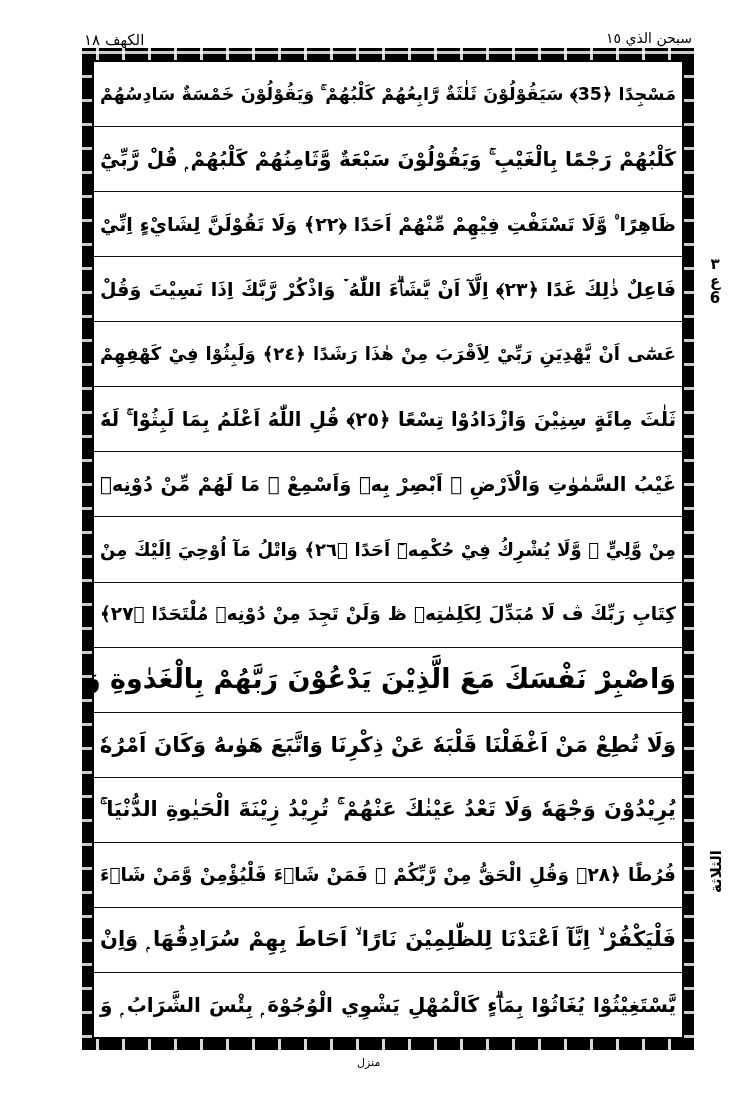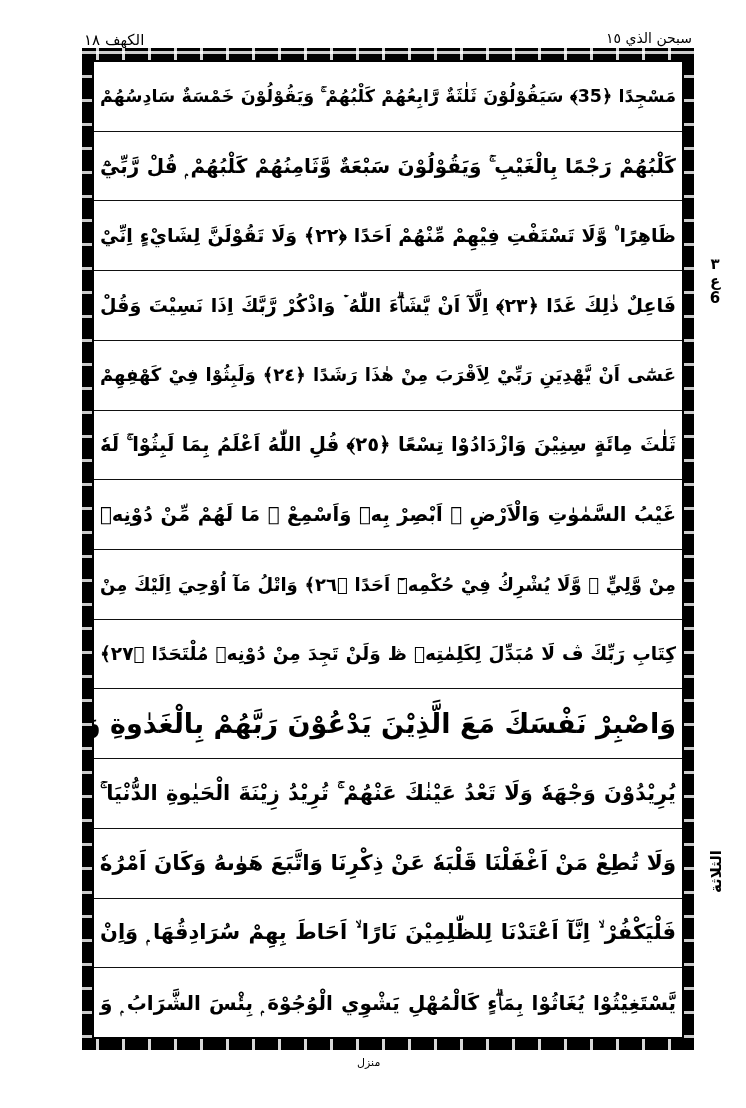--- a/index.html
+++ b/index.html
@@ -59,24 +59,27 @@
       <div class="line">
           <div class="line-text" style="font-size: 18px; width: 100%; display: block;">مِنْ وَّلِيٍّ ۡ وَّلَا يُشْرِكُ فِيْ حُكْمِهٖٓ اَحَدًا ﴿٢٦﴾ وَاتْلُ مَآ اُوْحِيَ اِلَيْكَ مِنْ</div>
         </div>
       <div class="line">
           <div class="line-text" style="font-size: 18.5px; width: 100%; display: block;">كِتَابِ رَبِّكَ ڤ لَا مُبَدِّلَ لِكَلِمٰتِهٖ ڟ وَلَنْ تَجِدَ مِنْ دُوْنِهٖ مُلْتَحَدًا ﴿٢٧﴾</div>
         </div>
       <div class="line">
           <div class="line-text" style="font-size: 27px; width: 100%; display: block; margin-left: 36px;">وَاصْبِرْ نَفْسَكَ مَعَ الَّذِيْنَ يَدْعُوْنَ رَبَّهُمْ بِالْغَدٰوةِ وَالْعَشِيِّ</div>
         </div>
       <div class="line">
+          <div class="line-text" style="font-size: 21.5px; width: 100%; display: block;">وَلَا تُطِعْ مَنْ اَغْفَلْنَا قَلْبَهٗ عَنْ ذِكْرِنَا وَاتَّبَعَ هَوٰىهُ وَكَانَ اَمْرُهٗ</div>
+        </div>
+      <div class="line">
           <div class="line-text" style="font-size: 21px; width: 100%; display: block;">يُرِيْدُوْنَ وَجْهَهٗ وَلَا تَعْدُ عَيْنٰكَ عَنْهُمْ ۚ تُرِيْدُ زِيْنَةَ الْحَيٰوةِ الدُّنْيَا ۚ</div>
         </div>
       <div class="line">
-          <div class="line-text" style="font-size: 21.5px; width: 100%; display: block;">وَلَا تُطِعْ مَنْ اَغْفَلْنَا قَلْبَهٗ عَنْ ذِكْرِنَا وَاتَّبَعَ هَوٰىهُ وَكَانَ اَمْرُهٗ</div>
+          <div class="line-text" style="font-size: 18.5px; width: 100%; display: block;">فُرُطًا ﴿٢٨﴾ وَقُلِ الْحَقُّ مِنْ رَّبِّكُمْ ۣ فَمَنْ شَاۗءَ فَلْيُؤْمِنْ وَّمَنْ شَاۗءَ</div>
         </div>
       <div class="line">
           <div class="line-text" style="font-size: 21px; width: 100%; display: block;">فَلْيَكْفُرْ ۙ اِنَّآ اَعْتَدْنَا لِلظّٰلِمِيْنَ نَارًا ۙ اَحَاطَ بِهِمْ سُرَادِقُهَا ۭ وَاِنْ</div>
         </div>
       <div class="line">
           <div class="line-text" style="font-size: 20px; width: 100%; display: block;">يَّسْتَغِيْثُوْا يُغَاثُوْا بِمَاۗءٍ كَالْمُهْلِ يَشْوِي الْوُجُوْهَ ۭ بِئْسَ الشَّرَابُ ۭ وَ</div>
         </div>
     </div>
   </div>
 </div>

